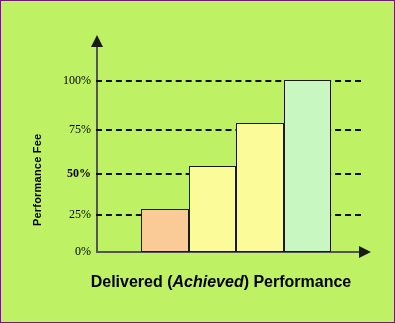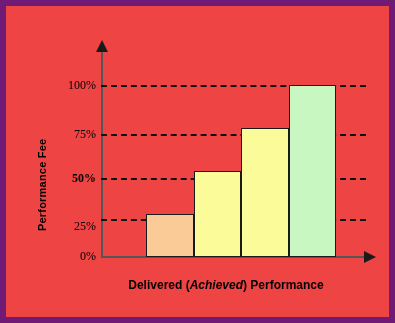--- a/index.html
+++ b/index.html
@@ -7,22 +7,22 @@
     padding: 0;
     background: #ffffff;
   }
   body {
     font-family: "Liberation Sans", sans-serif;
   }
   #stage {
     position: relative;
     width: 395px;
     height: 323px;
-    background: #ef4444;
-    border: 6px solid #701a75;
+    background: #bef264;
+    border: 1px solid #701a75;
     box-sizing: border-box;
     overflow: hidden;
   }
   
   #ylabel {
     position: absolute;
     left: 0px;
     top: 0px;
     width: 180px;
     height: 20px;
@@ -39,21 +39,21 @@
     letter-spacing: 0.2px;
     white-space: nowrap;
   }
   
   #xlabel {
     position: absolute;
     left: 60px;
     top: 272px;
     width: 320px;
     text-align: center;
-    font-size: 12px;
+    font-size: 16px;
     font-weight: bold;
     color: #000000;
     white-space: nowrap;
   }
   #xlabel i {
     font-style: italic;
     font-weight: bold;
   }
   
   #plot {
@@ -145,21 +145,21 @@
 
     <div class="tick-wrap" style="top:73px;">
       <span class="tick-label">100%</span>
     </div>
     <div class="tick-wrap" style="top:122px;">
       <span class="tick-label">75%</span>
     </div>
     <div class="tick-wrap" style="top:166px;font-weight:bold;">
       <span class="tick-label">50%</span>
     </div>
-    <div class="tick-wrap" style="top:214px;">
+    <div class="tick-wrap" style="top:207px;">
       <span class="tick-label">25%</span>
     </div>
     <div class="tick-wrap" style="top:244px;">
       <span class="tick-label">0%</span>
     </div>
 
     <div class="bar" title="25%" style="left: 140px; width: 47.5px; top: 208px; height: 43px; background: rgb(251, 203, 151); border-color: rgb(26, 26, 26);"></div>
     <div class="bar" title="50%" style="left: 187.5px; width: 47.5px; top: 165px; height: 86px; background: rgb(251, 251, 154); border-color: rgb(26, 26, 26);"></div>
     <div class="bar" title="75%" style="left: 235px; width: 47.5px; top: 122px; height: 129px; background: rgb(251, 251, 154); border-color: rgb(26, 26, 26);"></div>
     <div class="bar" title="100%" style="left: 282.5px; width: 47.5px; top: 79px; height: 172px; background: rgb(200, 247, 194); border-color: rgb(26, 26, 26);"></div>

